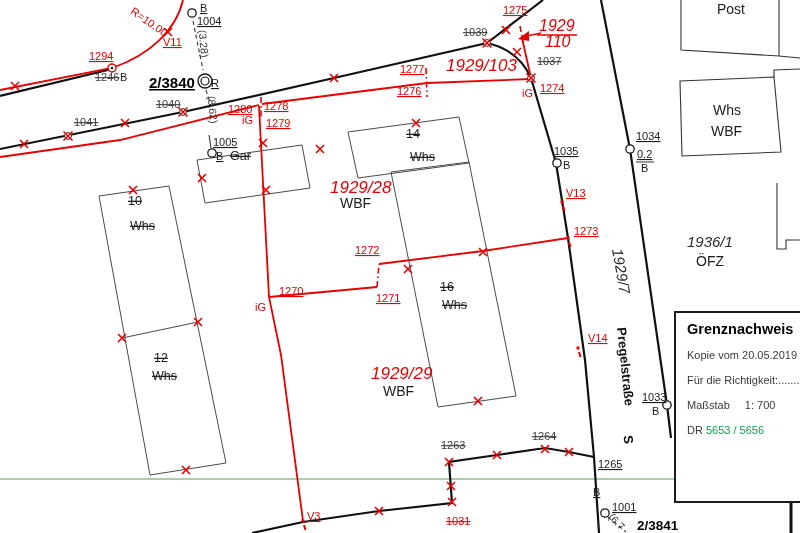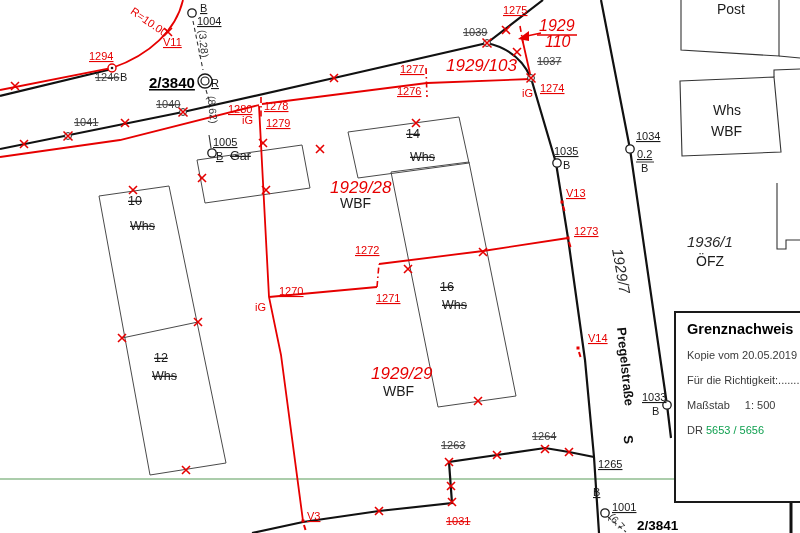--- a/index.html
+++ b/index.html
@@ -311,20 +311,20 @@
         <text x="147" y="25" class="rm" text-anchor="middle" transform="rotate(35 147 25)">R=10.00</text>
       </g>
   </svg>
 
   <div id="infobox">
     <div class="title">Grenznachweis</div>
     <div class="row">Kopie vom 20.05.2019</div>
     <div class="row">Für die Richtigkeit:........</div>
     <div class="row">
       <span>Maßstab</span><span class="sp"></span>
-      <span>1: 500</span>
+      <span>1: 700</span>
     </div>
     <div class="row">
       <span>DR</span>
       <span class="green">5653 / 5656</span>
     </div>
   </div>
 </div>
 
 </body></html>

